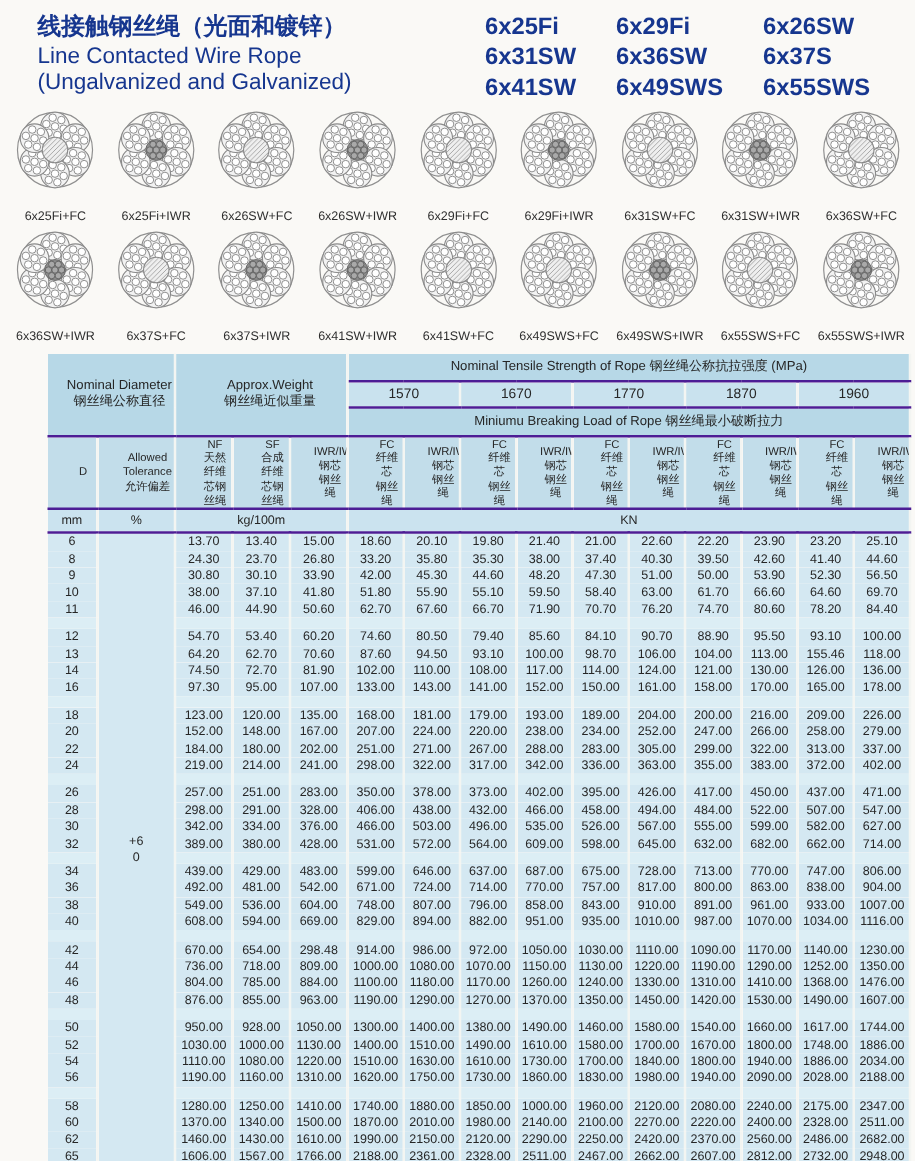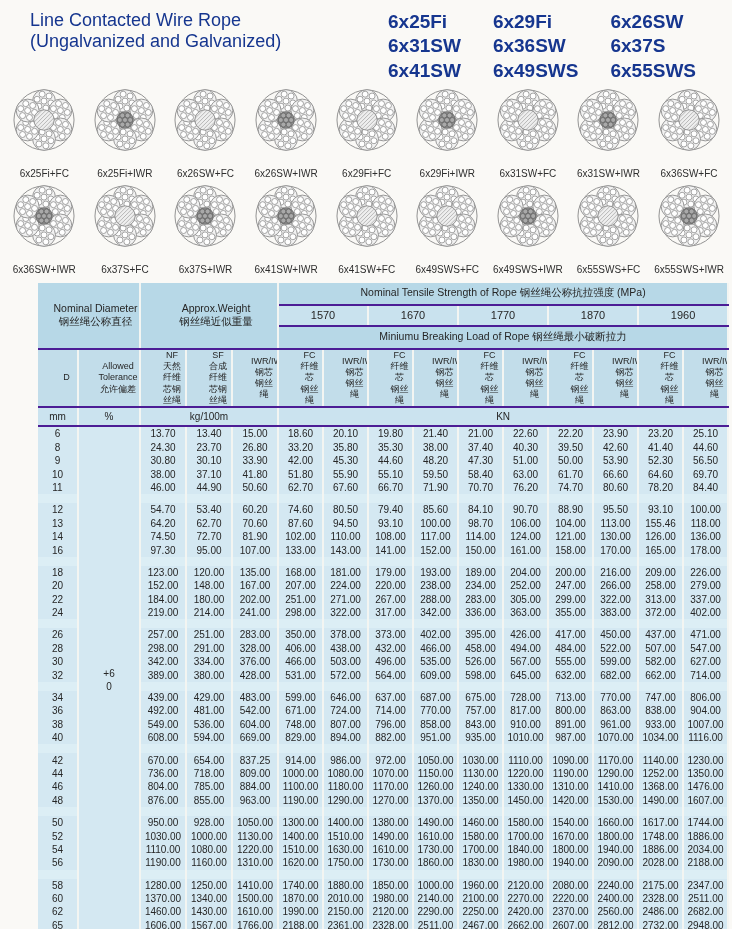--- a/index.html
+++ b/index.html
@@ -52,20 +52,21 @@
   <defs>
     <pattern id="hatchp" width="4" height="4" patternUnits="userSpaceOnUse">
       <rect width="4" height="4" fill="#efefef"></rect>
       <path d="M0 4 L4 0 M-1 1 L1 -1 M3 5 L5 3" stroke="#9a9a9a" stroke-width="0.7"></path>
     </pattern>
   </defs>
 </svg>
 
 <div class="topbar">
   <div class="titles">
+    <div class="title-cn">线接触钢丝绳（光面和镀锌）</div>
     <div class="title-en">Line Contacted Wire Rope</div>
     <div class="title-en">(Ungalvanized and Galvanized)</div>
   </div>
   <div class="type-cols">
     <div class="type-col">
       <div>6x25Fi</div>
       <div>6x31SW</div>
       <div>6x41SW</div>
     </div>
     <div class="type-col">
@@ -1643,21 +1644,21 @@
         <td></td>
         <td></td>
         <td></td>
         <td></td>
         <td></td>
       </tr>
       <tr>
         <td class="dcol">42</td>
         <td class="num">670.00</td>
         <td class="num">654.00</td>
-        <td class="num">837.25</td>
+        <td class="num">298.48</td>
         <td class="num">914.00</td>
         <td class="num">986.00</td>
         <td class="num">972.00</td>
         <td class="num">1050.00</td>
         <td class="num">1030.00</td>
         <td class="num">1110.00</td>
         <td class="num">1090.00</td>
         <td class="num">1170.00</td>
         <td class="num">1140.00</td>
         <td class="num">1230.00</td>

